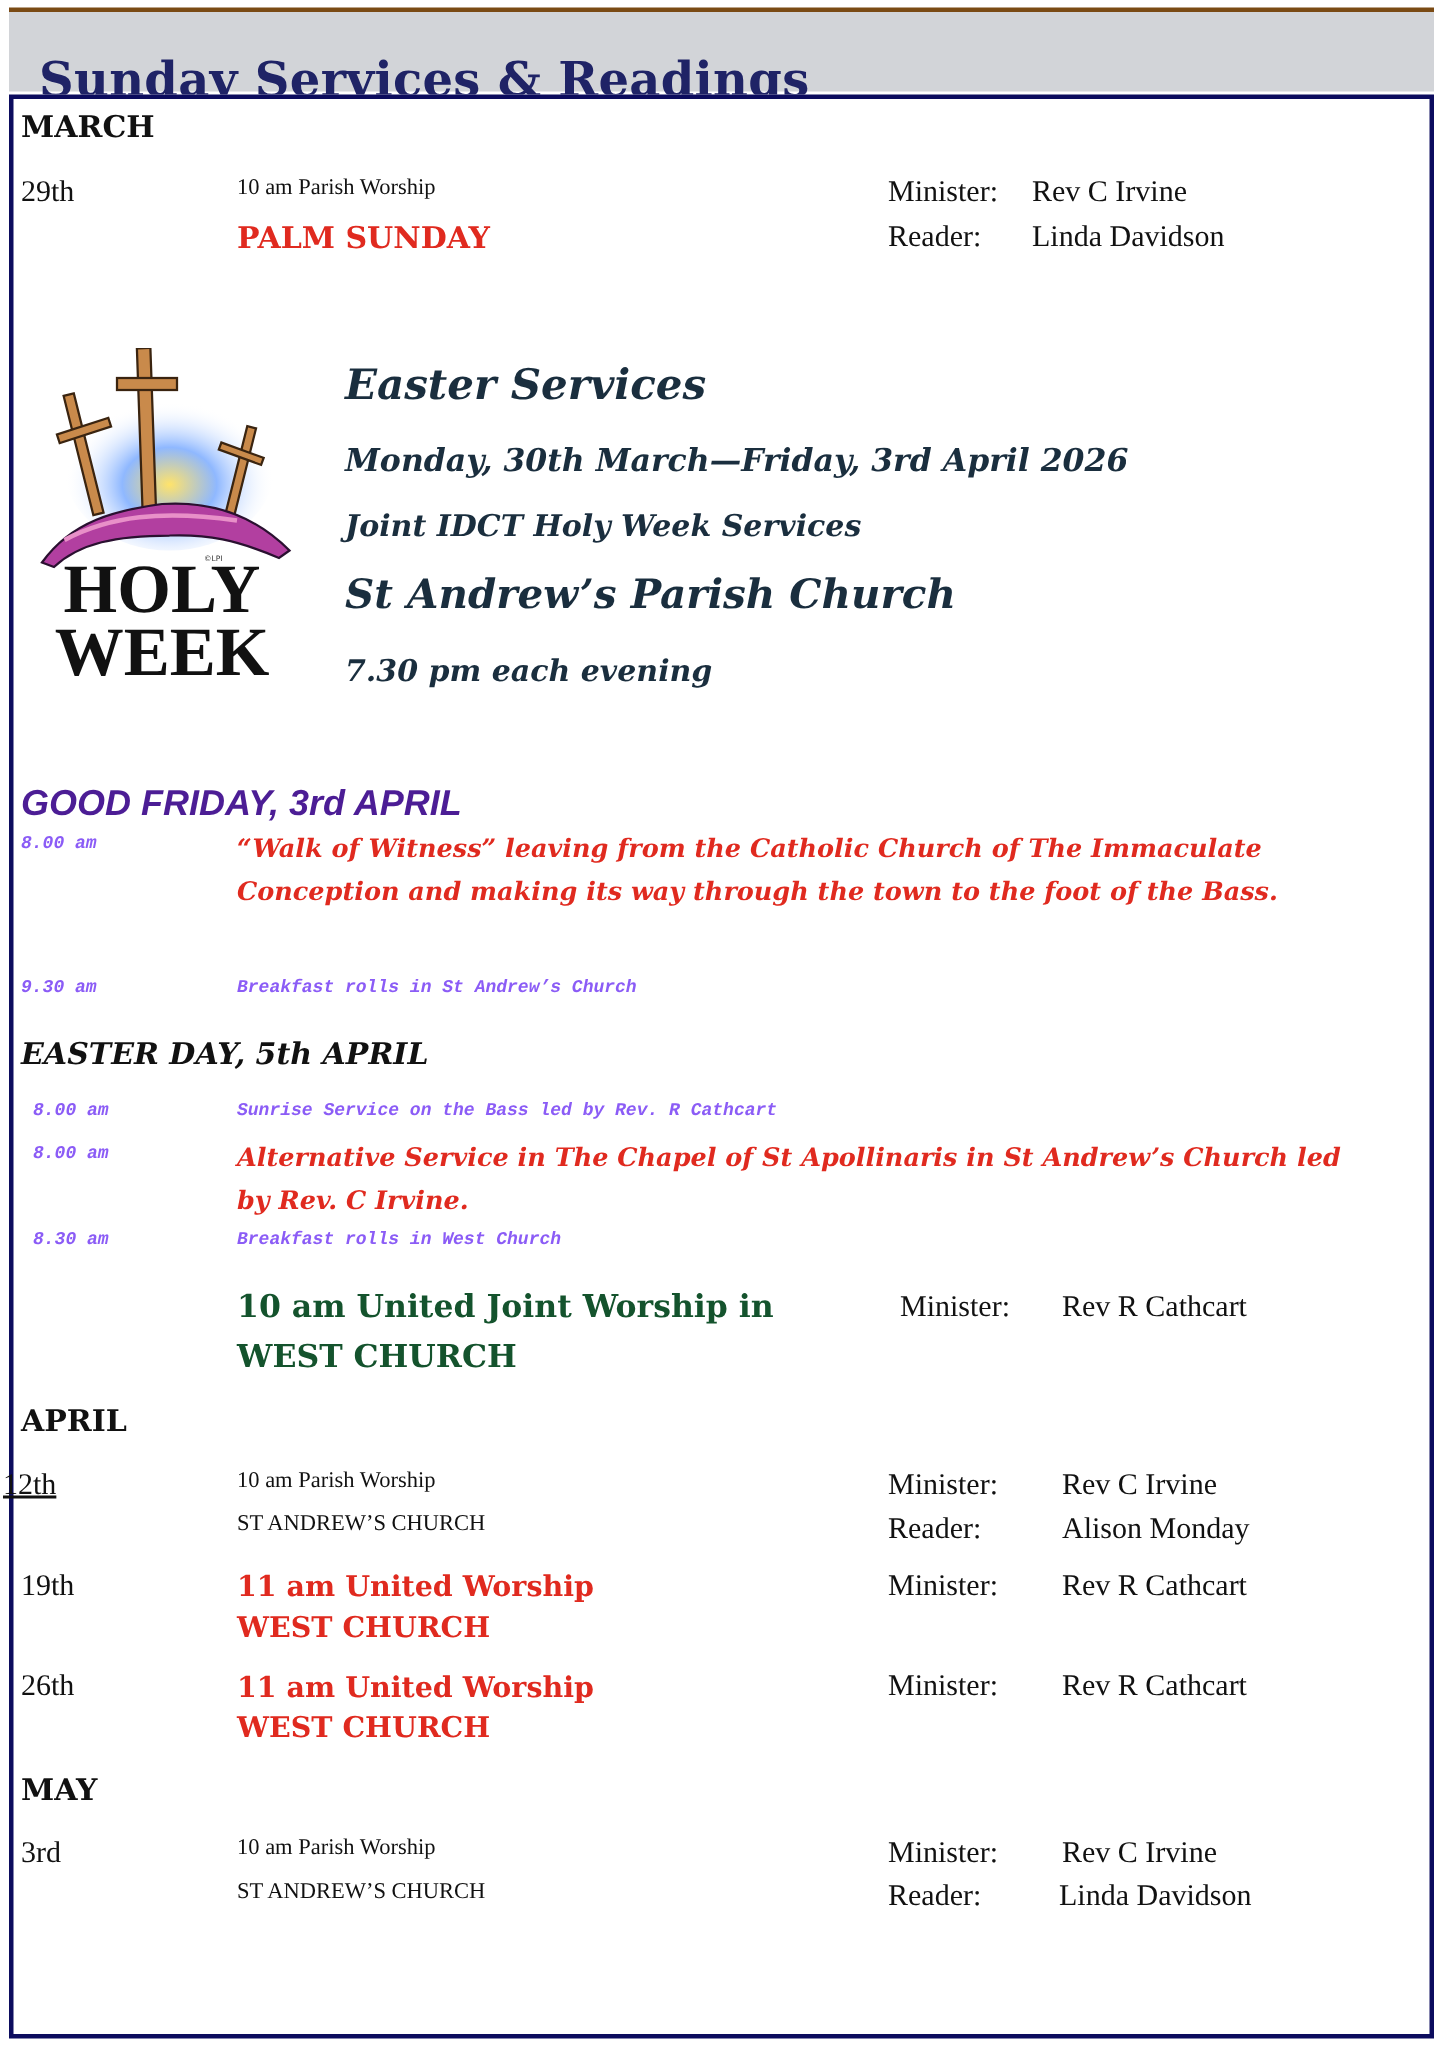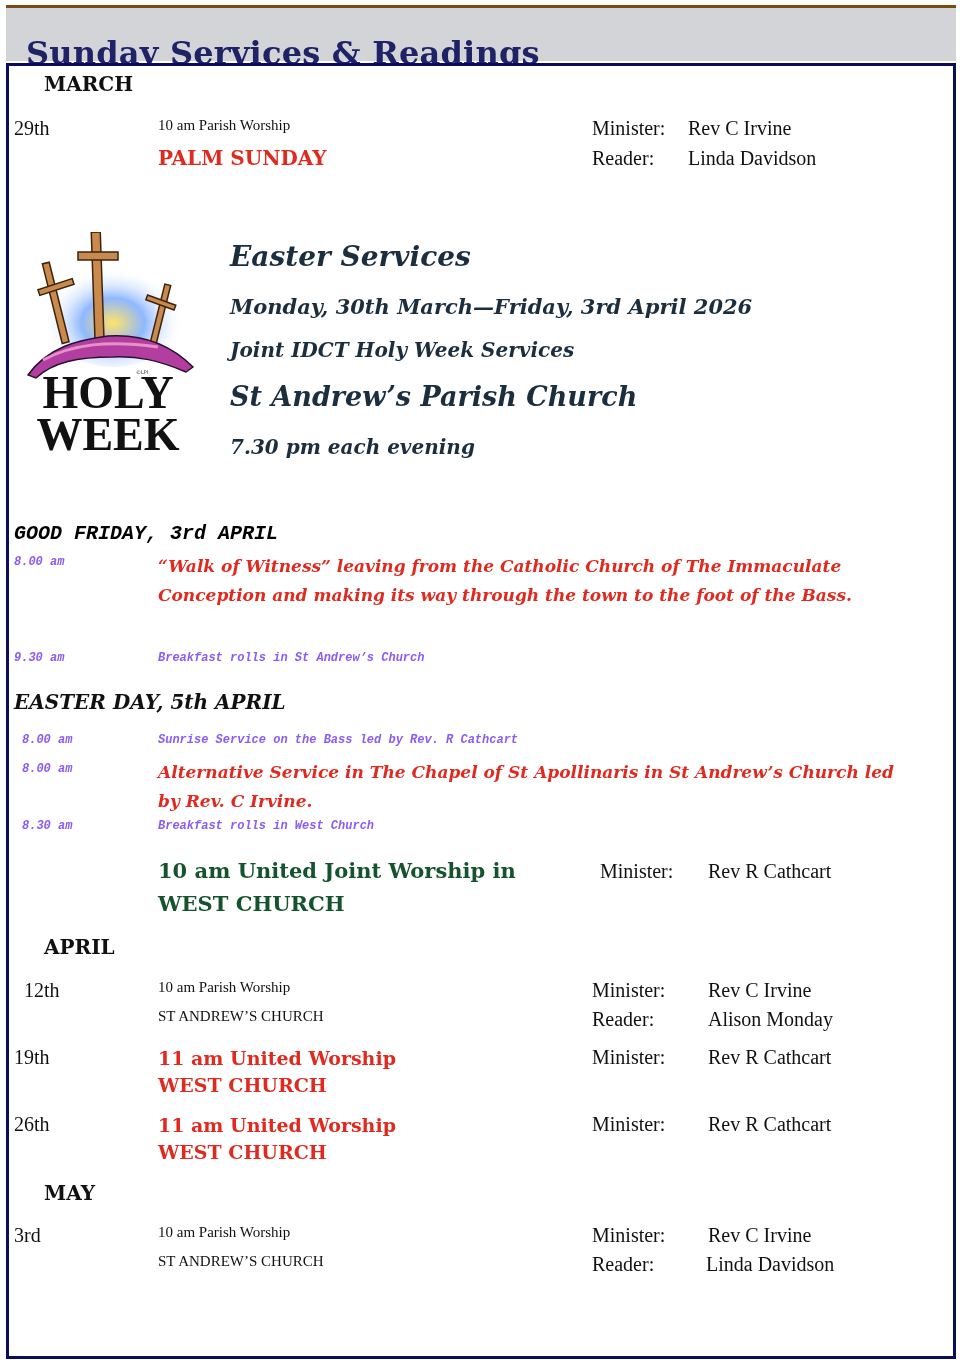--- a/index.html
+++ b/index.html
@@ -2,27 +2,27 @@
 <html><head>
 <meta charset="utf-8">
 <style>
   html, body { margin:0; padding:0; background:#ffffff; }
   body { width:960px; height:1363px; position:relative; overflow:hidden; font-family:"DejaVu Serif", serif; color:#111; }
   .topline { position:absolute; left:6px; top:5px; width:950px; height:3px; background:#7a4a14; }
   .header { position:absolute; left:6px; top:8px; width:950px; height:53px; background:#d2d4d8; }
   .header h1 { margin:16px; position:absolute; left:4px; top:10px; font-family:"DejaVu Serif", serif; font-weight:bold; font-size:32px; color:#1f2366; letter-spacing:0.2px; }
   .frame { position:absolute; left:6px; top:63px; width:944px; height:1290px; border:3px solid #0c0c5e; background:#fff; }
   .abs { position:absolute; white-space:nowrap; }
-  .month { font-family:"DejaVu Serif", serif; font-weight:bold; font-size:20px; color:#111;margin-left:30px; }
+  .month { font-family:"DejaVu Serif", serif; font-weight:bold; font-size:20px; color:#111; }
   .date { font-family:"Liberation Serif", serif; font-size:20px; color:#111; }
   .svc { font-family:"Liberation Serif", serif; font-size:15px; color:#111; }
   .red-bold { font-family:"DejaVu Serif", serif; font-weight:bold; font-size:19px; color:#e02a1f; }
   .role { font-family:"Liberation Serif", serif; font-size:20px; color:#111; }
   .easter { color:#1a2e3e; font-family:"DejaVu Serif", serif; font-weight:bold; font-style:italic; }
-  .gf { font-family:Liberation Mono, monospace; font-weight:bold; font-style:italic; font-size:20px; color:#000000; }
+  .gf { font-family:Liberation Sans, sans-serif; font-weight:bold; font-style:italic; font-size:24px; color:#4c1d95; }
   .ed { font-family:"DejaVu Serif", serif; font-weight:bold; font-style:italic; font-size:20px; color:#111; }
   .ri { font-family:Liberation Mono, monospace; font-weight:bold; font-style:italic; font-size:12px; color:#8b5cf6; }
   .ritxt { font-family:"DejaVu Serif", serif; font-weight:bold; font-style:italic; font-size:17px; color:#e02a1f; line-height:29px; white-space:normal; width:790px; }
   .big { font-family:"DejaVu Serif", serif; font-weight:bold; font-size:21px; color:#14532d; }
   .logo { position:absolute; left:18px; top:232px; width:180px; height:222px; }
 </style>
 </head>
 <body>
 
 <div class="topline"></div>
@@ -85,21 +85,21 @@
 <div class="abs ri" style="left:22px;top:819px;">8.30 am</div>
 <div class="abs ri" style="left:158px;top:819px;">Breakfast rolls in West Church</div>
 
 <div class="abs big" style="left:158px;top:858px;">10 am United Joint Worship in</div>
 <div class="abs big" style="left:158px;top:891px;">WEST CHURCH</div>
 <div class="abs role" style="left:600px;top:860px;">Minister:</div>
 <div class="abs role" style="left:708px;top:860px;">Rev R Cathcart</div>
 
 <div class="abs month" style="left:14px;top:935px;">APRIL</div>
 
-<div class="abs date" style="left:24px;top:979px;">12th</div>
+<div class="abs date" style="left:2px;top:979px;text-decoration:underline;">12th</div>
 <div class="abs svc" style="left:158px;top:979px;">10 am Parish Worship</div>
 <div class="abs svc" style="left:158px;top:1008px;">ST ANDREW’S CHURCH</div>
 <div class="abs role" style="left:592px;top:979px;">Minister:</div>
 <div class="abs role" style="left:708px;top:979px;">Rev C Irvine</div>
 <div class="abs role" style="left:592px;top:1008px;">Reader:</div>
 <div class="abs role" style="left:708px;top:1008px;">Alison Monday</div>
 
 <div class="abs date" style="left:14px;top:1046px;">19th</div>
 <div class="abs red-bold" style="left:158px;top:1047px;">11 am United  Worship</div>
 <div class="abs red-bold" style="left:158px;top:1074px;">WEST CHURCH</div>

